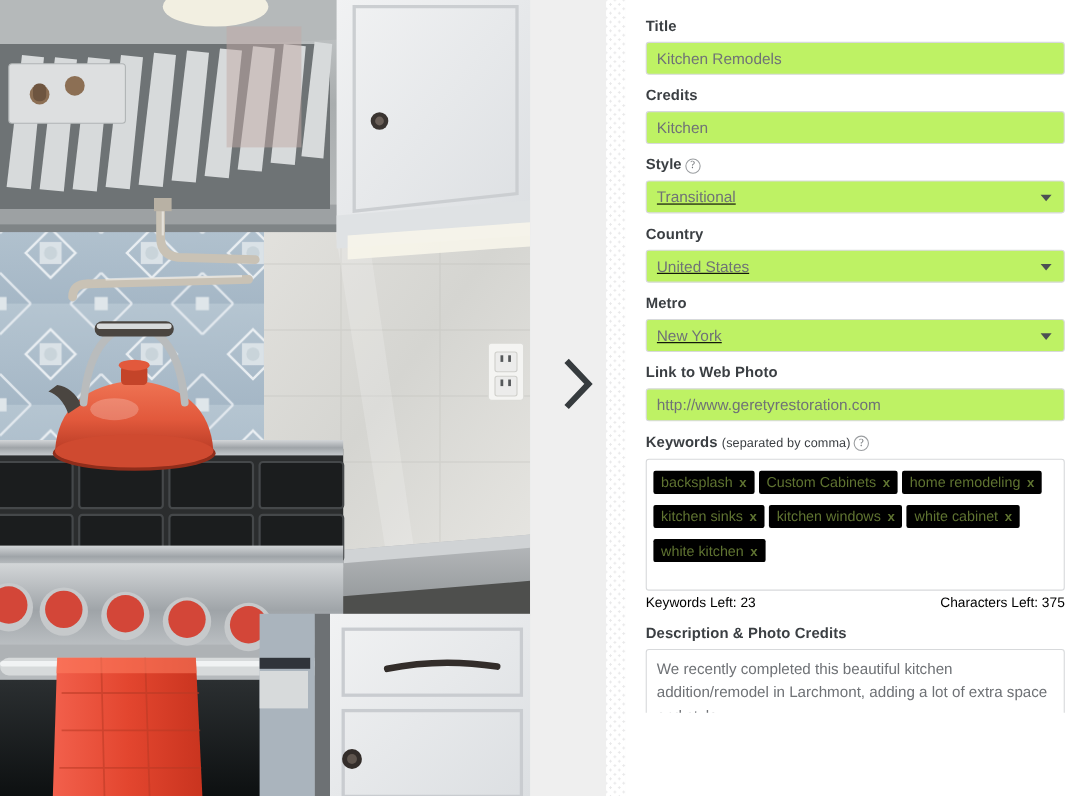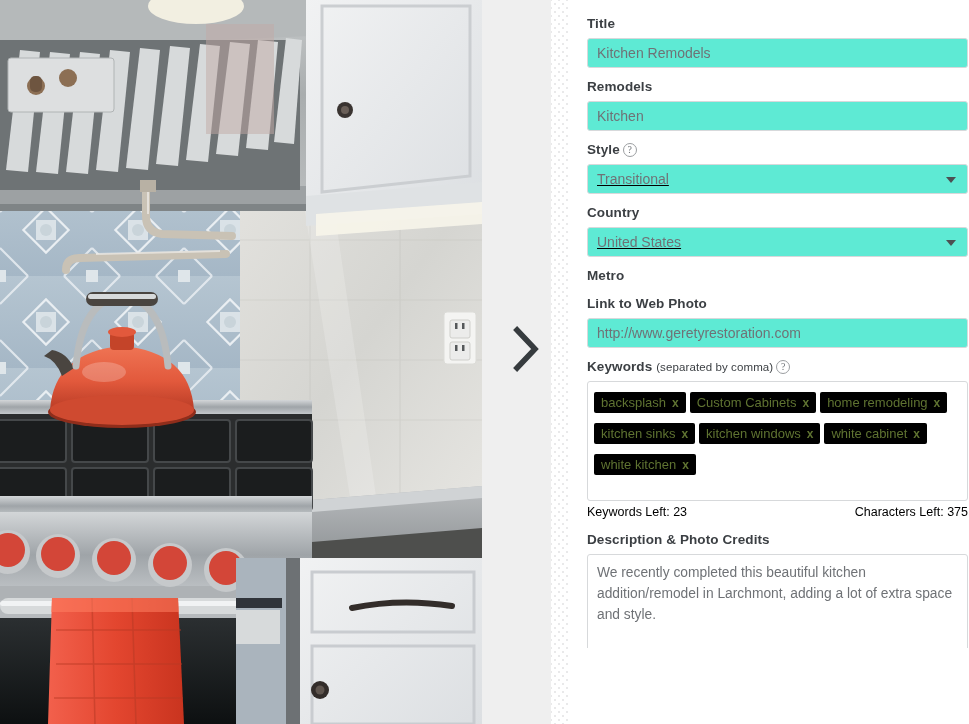--- a/index.html
+++ b/index.html
@@ -88,21 +88,21 @@
     margin-left: 3px;
     cursor: pointer;
     font-family: "Liberation Serif", serif;
   }
 
   .inp {
     display: block;
     width: 381px; height: 30px;
     border: 1px solid #d7d9db;
     border-radius: 3px;
-    background: #5eead4;
+    background: #bef264;
     font-family: "Liberation Sans", sans-serif;
     font-size: 14px;
     color: #6f7276;
     padding: 0 9px;
     line-height: 28px;
     outline: none;
   }
 
   .sel-wrap { position: relative; width: 381px; text-decoration: underline; }
   .sel-wrap .caret {
@@ -415,21 +415,21 @@
   </div>
 
   <div id="form-pane">
 
     <div class="field">
       <label class="lbl">Title</label>
       <input class="inp" type="text" value="Kitchen Remodels" placeholder="Title" style="">
     </div>
 
     <div class="field">
-      <label class="lbl">Remodels</label>
+      <label class="lbl">Credits</label>
       <input class="inp" type="text" value="Kitchen" style="">
     </div>
 
     <div class="field">
       <label class="lbl"><span>Style</span><span class="help">?</span></label>
       <div class="sel-wrap">
         <input class="inp" type="text" readonly="" value="Transitional" style="">
         <span class="caret"></span>
       </div>
     </div>
@@ -437,20 +437,24 @@
     <div class="field">
       <label class="lbl">Country</label>
       <div class="sel-wrap">
         <input class="inp" type="text" readonly="" value="United States" style="">
         <span class="caret"></span>
       </div>
     </div>
 
     <div class="field">
       <label class="lbl">Metro</label>
+      <div class="sel-wrap">
+        <input class="inp" type="text" readonly="" value="New York" style="">
+        <span class="caret"></span>
+      </div>
     </div>
 
     <div class="field">
       <label class="lbl">Link to Web Photo</label>
       <input class="inp" type="text" value="http://www.geretyrestoration.com" style="">
     </div>
 
     <div class="field">
       <label class="lbl"><span>Keywords</span> <span class="sub">(separated by comma)</span><span class="help">?</span></label>
       <div id="kw-box"><span class="tag"><span>backsplash</span><span class="x">x</span></span><span class="tag"><span>Custom Cabinets</span><span class="x">x</span></span><span class="tag"><span>home remodeling</span><span class="x">x</span></span><span class="tag"><span>kitchen sinks</span><span class="x">x</span></span><span class="tag"><span>kitchen windows</span><span class="x">x</span></span><span class="tag"><span>white cabinet</span><span class="x">x</span></span><span class="tag"><span>white kitchen</span><span class="x">x</span></span></div>

